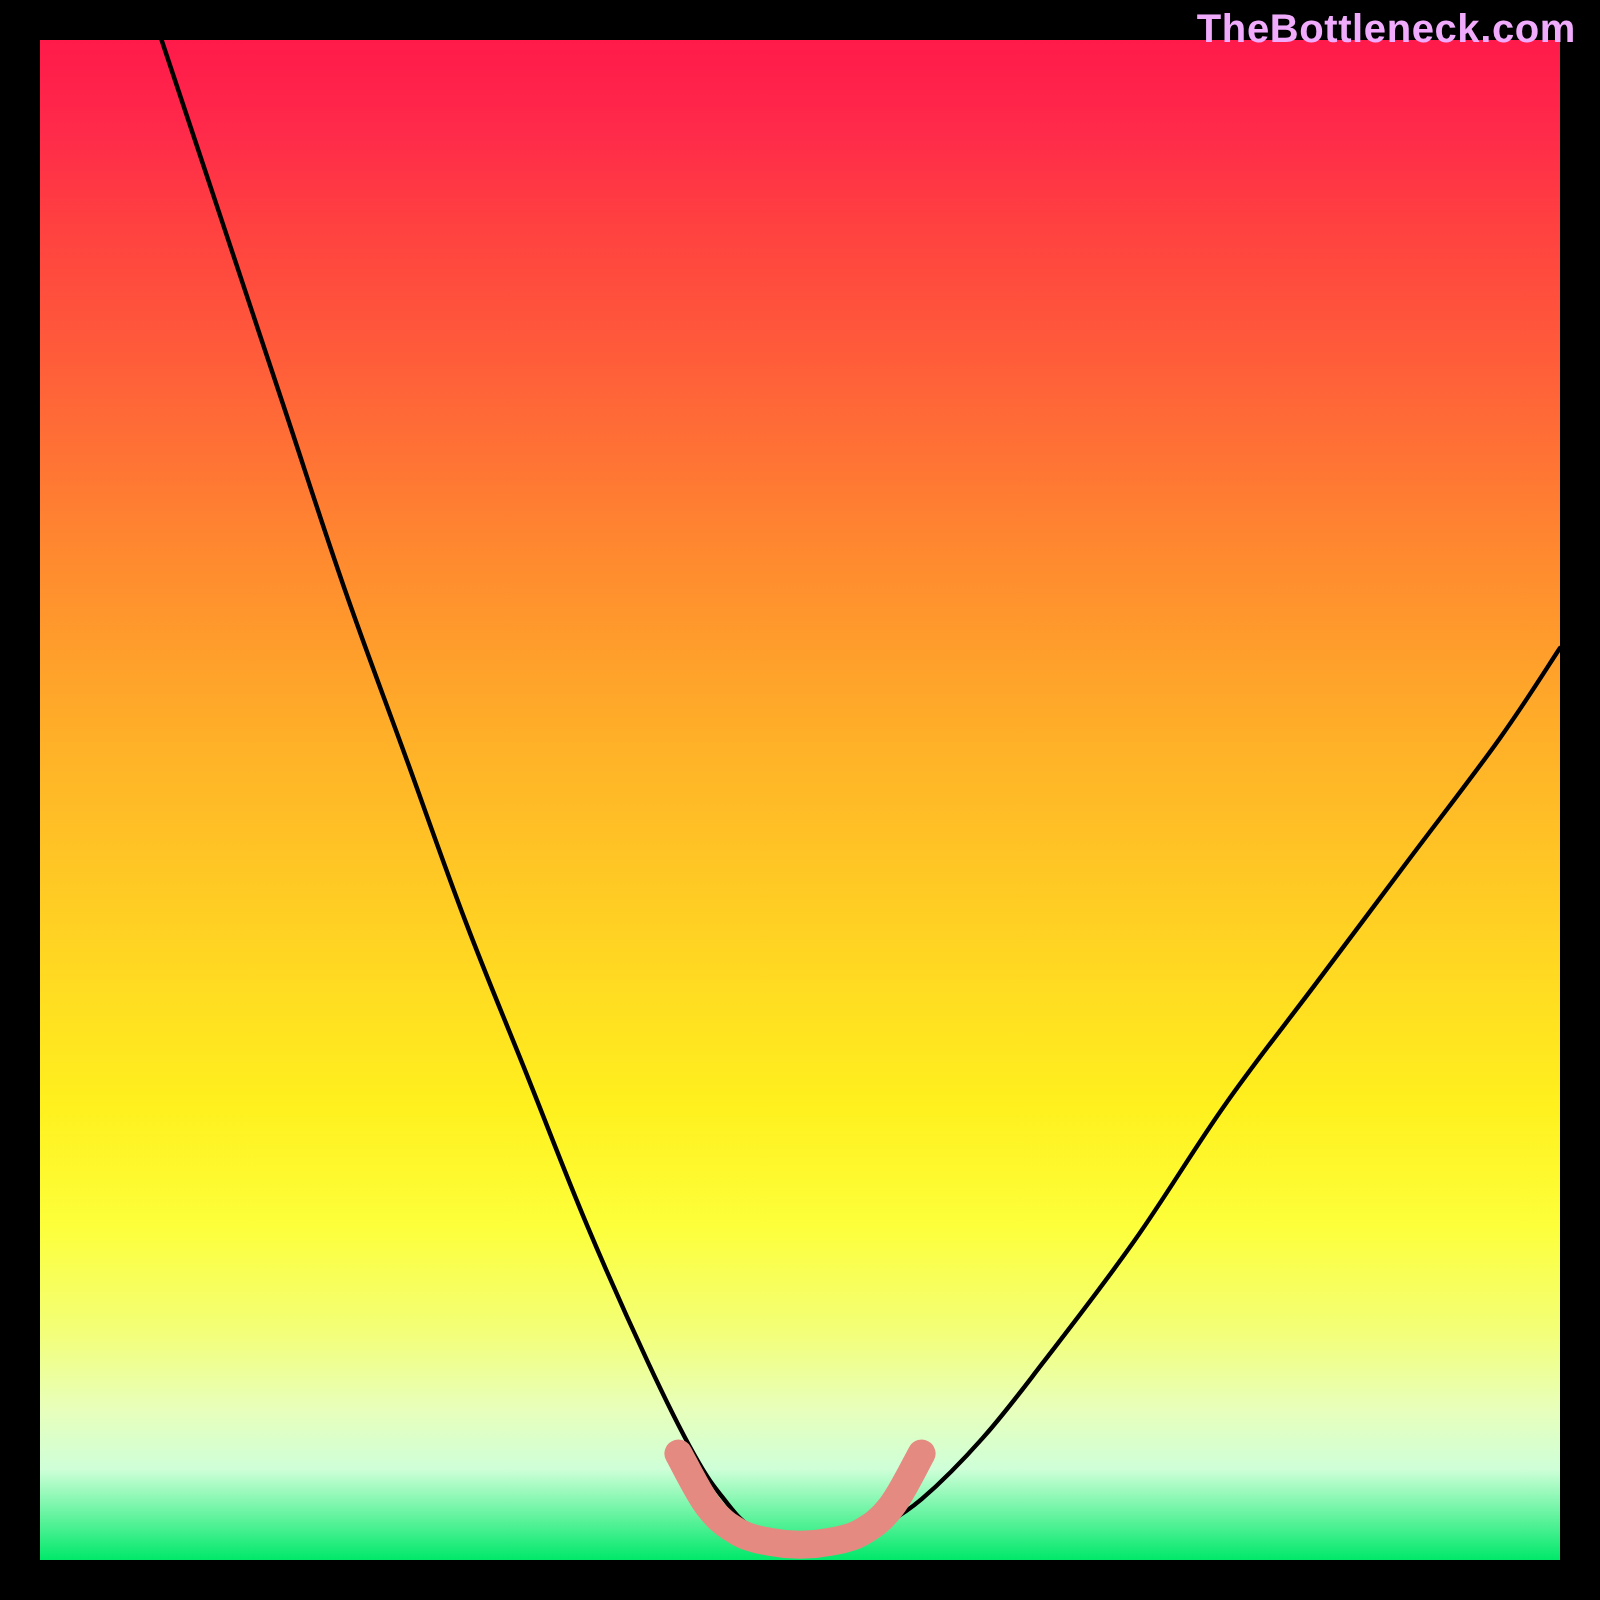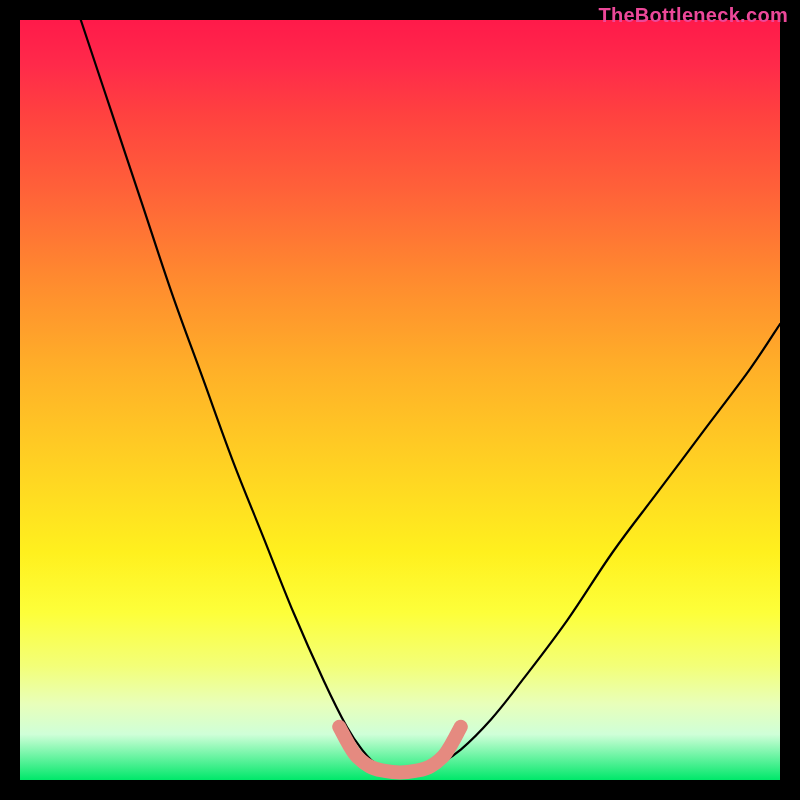--- a/index.html
+++ b/index.html
@@ -31,21 +31,21 @@
       #e8ffba 90%,
       #cfffd8 94%,
       #00e86a 100%
     );
     overflow: hidden;
   }
   .watermark {
     position: absolute;
     right: 12px;
     top: 4px;
-    color: #ec4899;
+    color: #f0abfc;
     font-size: 20px;
     font-weight: 600;
     letter-spacing: 0.3px;
     z-index: 10;
   }
   svg.curve {
     position: absolute;
     left: 0;
     top: 0;
     width: 760px;

